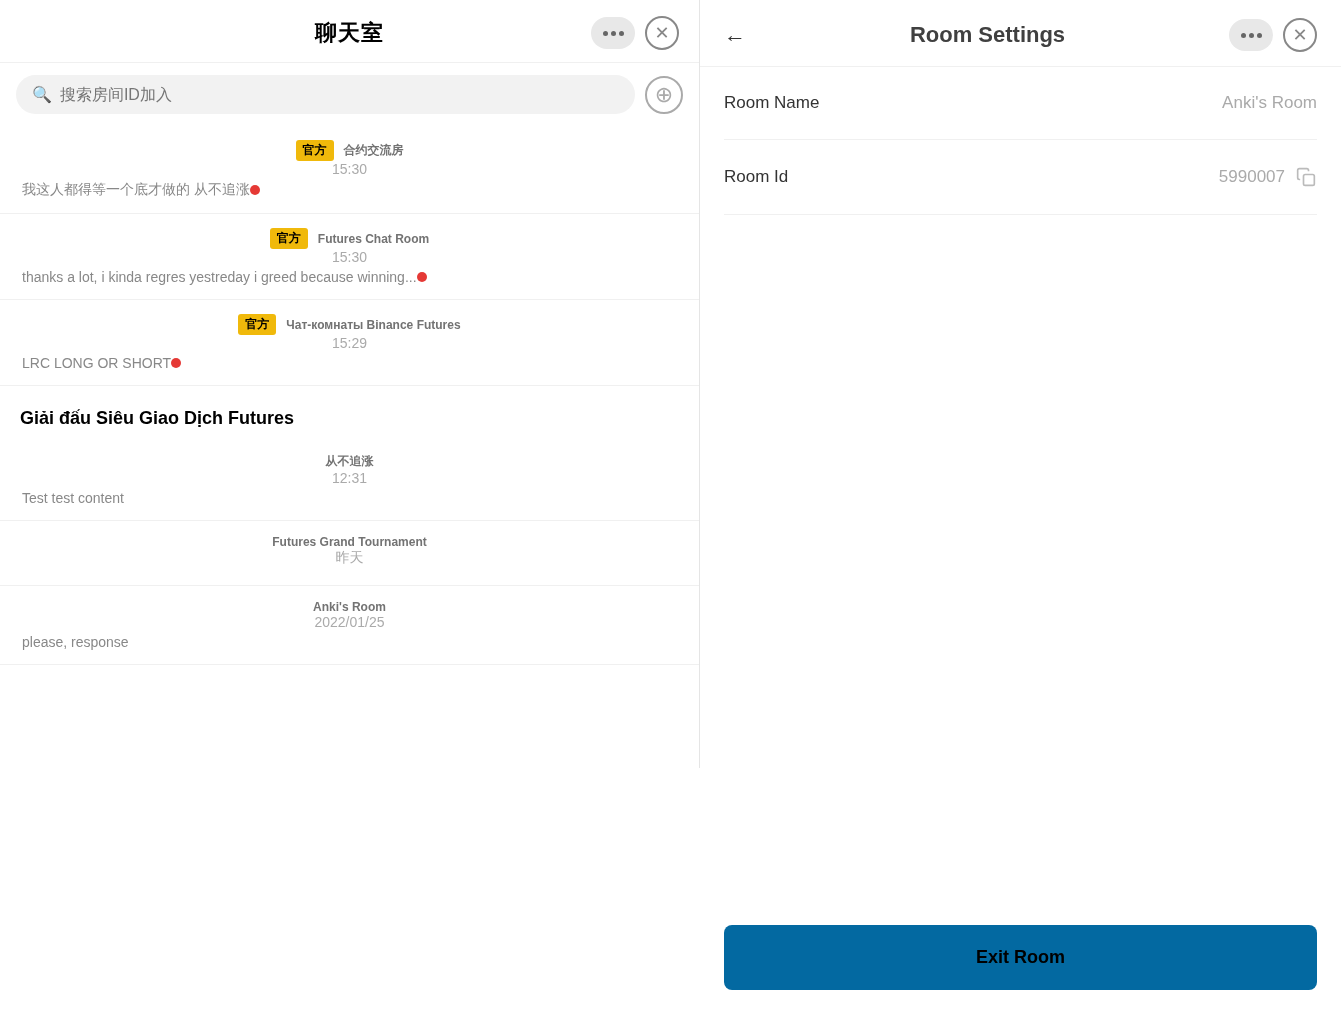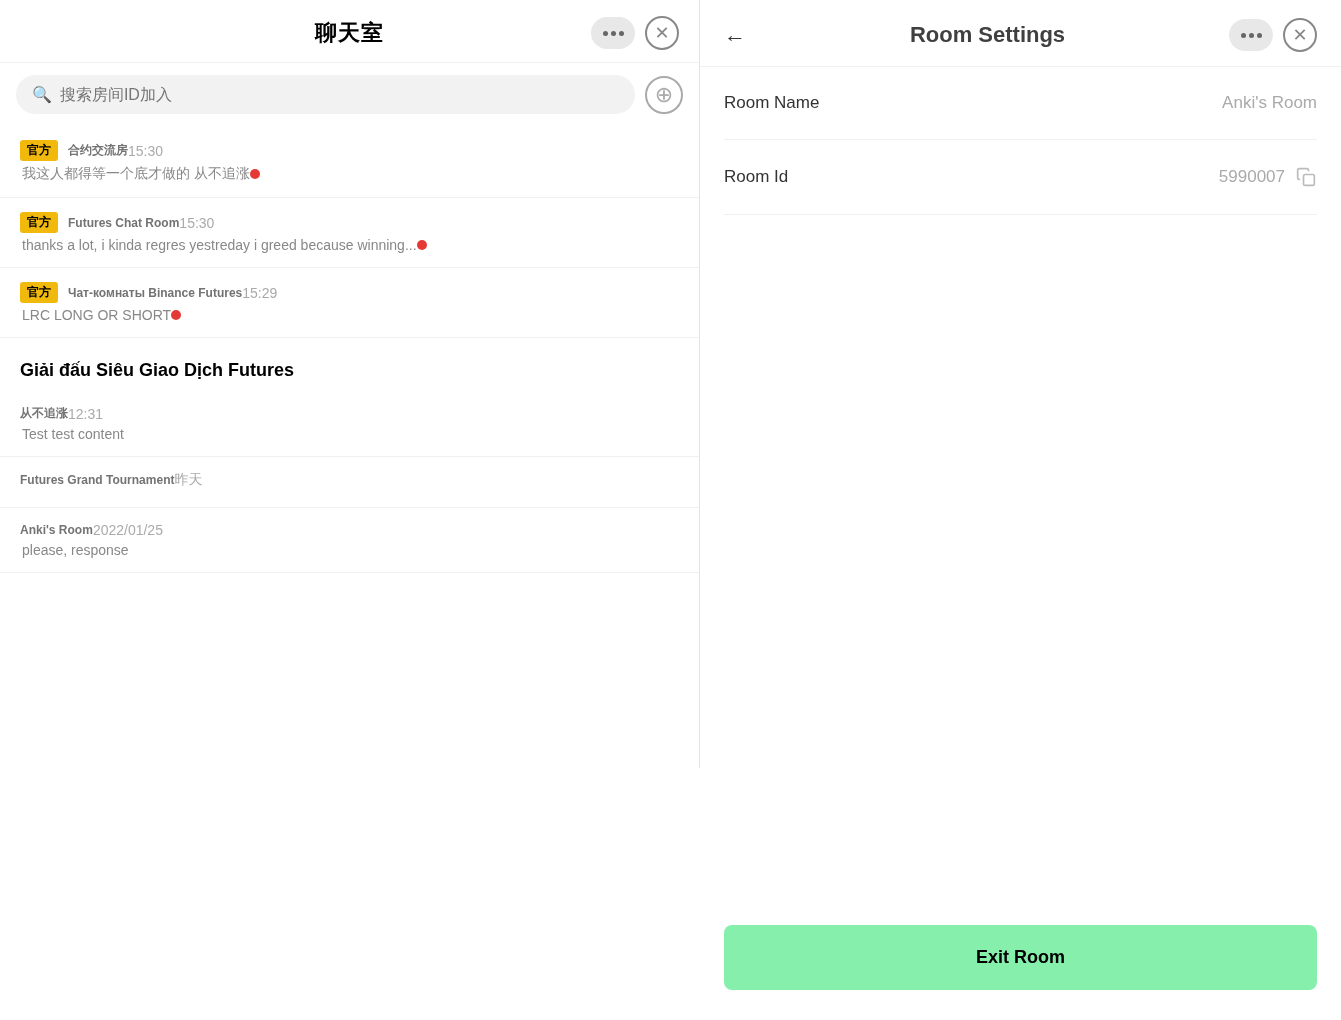--- a/index.html
+++ b/index.html
@@ -135,22 +135,23 @@
 
     .room-item {
       padding: 14px 20px 14px 20px;
       border-bottom: 1px solid #f0f0f0;
       cursor: pointer;
     }
 
     .room-item-top {
       display: flex;
       align-items: center;
-      justify-content: flex-start;
+      justify-content: flex-end;
       margin-bottom: 4px;
+      flex-direction: column;
     }
 
     .room-item-left {
       display: flex;
       align-items: center;
       gap: 10px;
     }
 
     .official-badge {
       background: #f0b90b;
@@ -284,21 +285,21 @@
       display: flex;
       align-items: center;
       justify-content: center;
       color: #bbb;
       cursor: pointer;
     }
 
     
     .exit-room-btn {
       margin: auto 24px 30px;
-      background: #86efac;
+      background: #0369a1;
       color: #000;
       font-size: 18px;
       font-weight: 700;
       border: none;
       border-radius: 8px;
       padding: 22px 0;
       text-align: center;
       cursor: pointer;
       width: calc(100% - 48px);
     }

